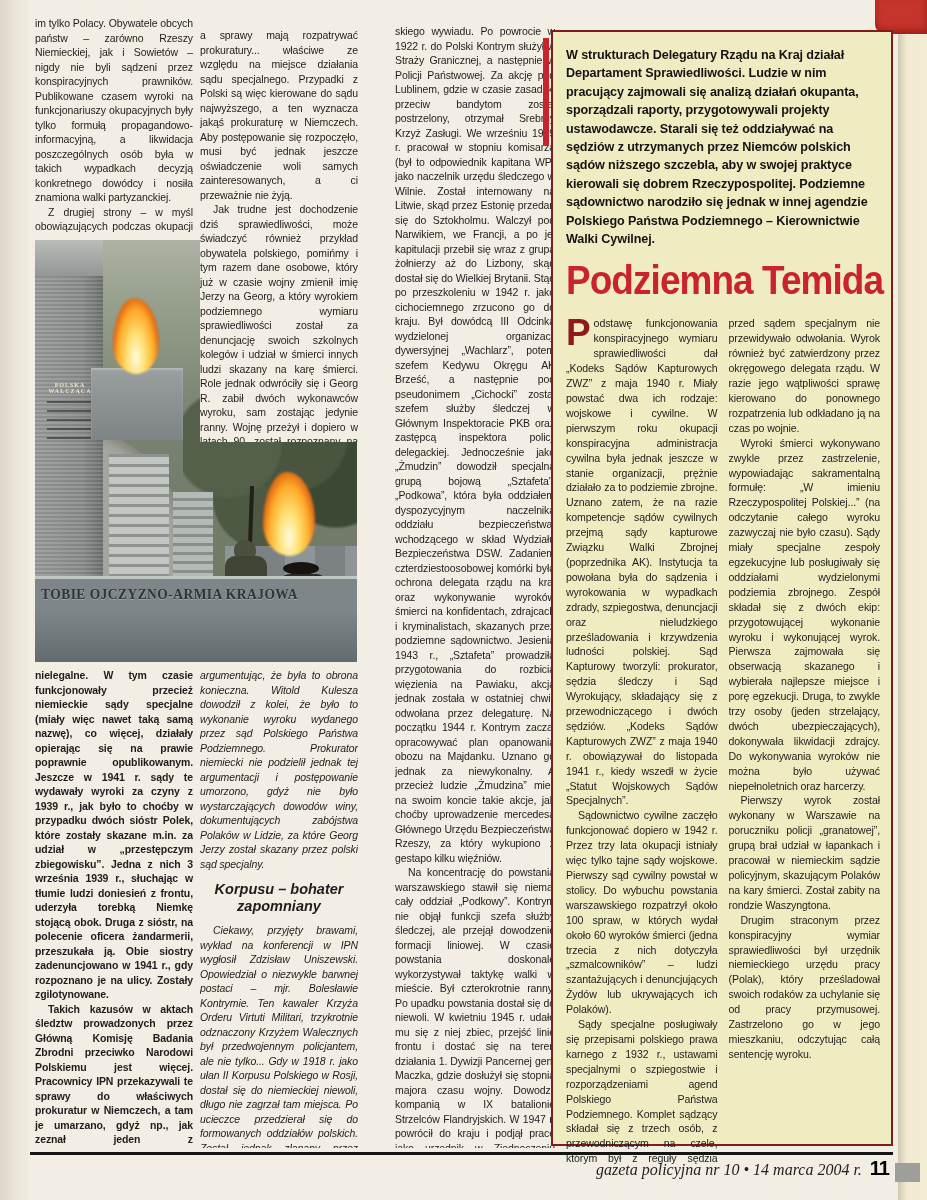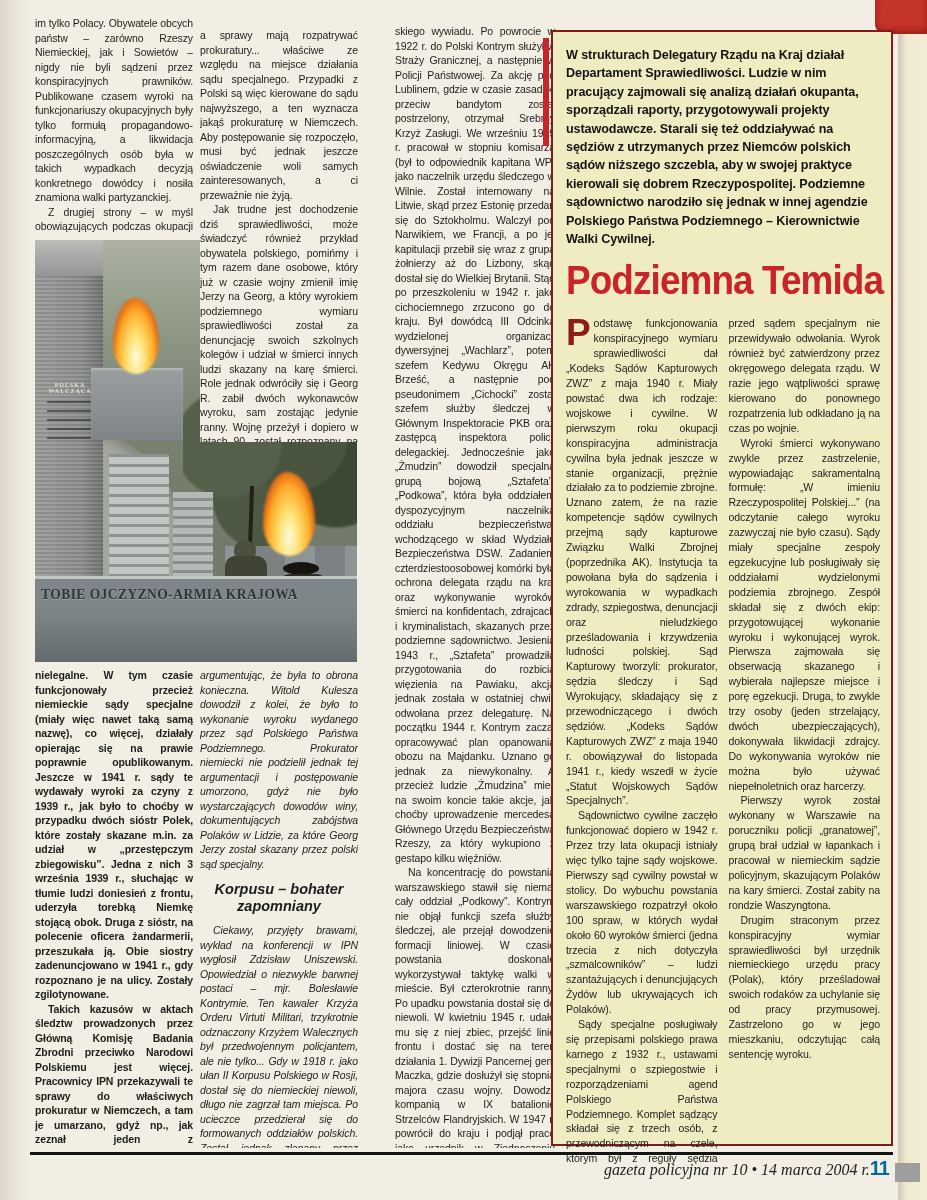--- a/index.html
+++ b/index.html
@@ -92,21 +92,21 @@
   .scol p { text-indent:12px; }
   .scol p.noindent { text-indent:0; }
   .dropcap { float:left; font-size:37px; line-height:30px; font-weight:bold;
     color:#8d1b1b; padding:2px 3px 0 0; }
 
   
   #rule-bottom { position:absolute; left:30px; top:1152px; width:863px; height:3px; background:#141414; }
   #footer { position:absolute; left:400px; top:1157px; width:520px; height:30px;
     display:flex; justify-content:flex-end; align-items:baseline; }
   .journal { font-family:"Liberation Serif", serif; font-style:italic; font-size:16px; color:#222; }
-  .pageno { font-weight:bold; font-size:20px; color:#0369a1; margin-left:0; letter-spacing:-1px; }
+  .pageno { font-weight:bold; font-size:20px; color:#000000; margin-left:8px; letter-spacing:-1px; }
   .pageno-box { width:25px; height:19px; background:#9e9e9c; margin-left:6px; align-self:center; }
 </style>
 </head>
 <body>
 
 <div id="page">
   <div class="edge-left"></div>
   <div class="edge-right"></div>
   <div class="corner-red"></div>
 

